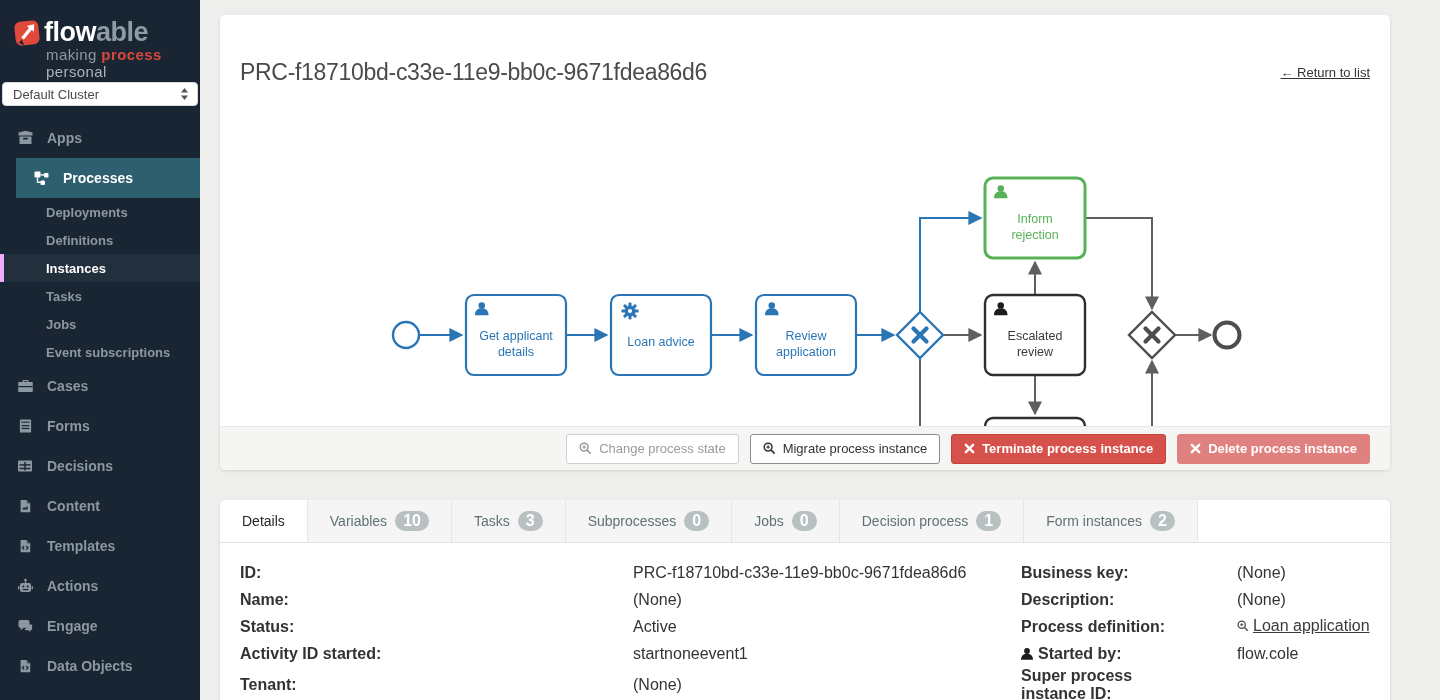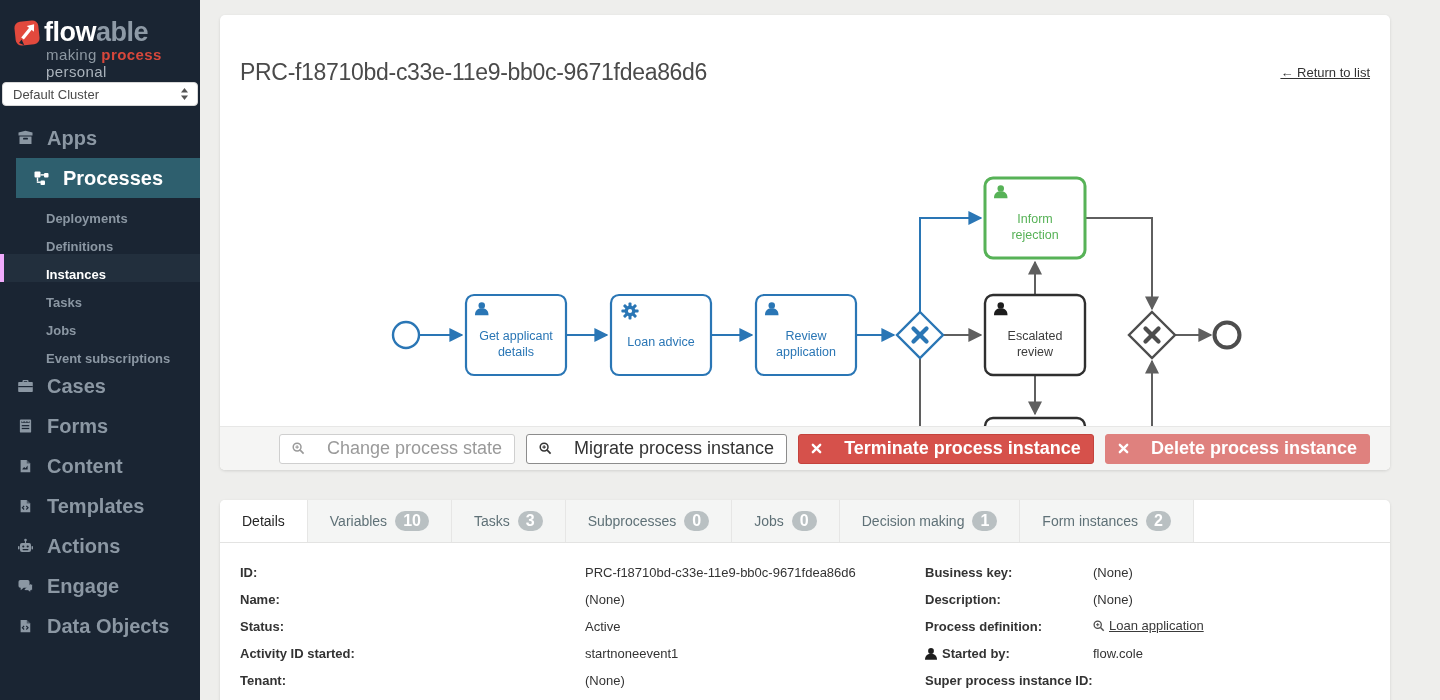--- a/index.html
+++ b/index.html
@@ -16,61 +16,61 @@
   .tagline { font-size:15px; margin:-2px 0 0 33px; letter-spacing:0.4px; color:#8d98a2; }
   .tagline .acc { color:#d8473b; font-weight:700; }
   .tagline .p2 { color:#aab3bc; }
 
   .cluster-select { margin:2px 2px 0 2px; height:24px; background:#ffffff; border:1px solid #d8d8d8;
     border-radius:4px; display:flex; align-items:center; padding:0 8px 0 10px; cursor:pointer; }
   .cluster-select .val { flex:1; font-size:13px; color:#4a4a4a; }
 
   .nav { margin-top:12px; }
   .nav-item { height:40px; display:flex; align-items:center; padding-left:15px; color:#8b97a3;
-    font-size:20px; font-weight:600; cursor:pointer; }
+    font-size:14px; font-weight:600; cursor:pointer; }
   .nav-item .nicon { width:20px; height:16px; display:flex; align-items:center; justify-content:center; margin-right:12px; }
   .nav-item.active { background:#2e5f6e; color:#ffffff;margin-left:16px; }
-  .sub-item { height:28px; display:flex; align-items:flex-end; padding-left:46px; color:#8b97a3;
+  .sub-item { height:28px; display:flex; align-items:center; padding-left:46px; color:#8b97a3;
     font-size:13px; font-weight:600; cursor:pointer; }
   .sub-item.active { background:#222f3d; color:#ffffff; border-left:4px solid #f0abfc; padding-left:42px; }
 
   
   .main { position:absolute; left:200px; top:0; width:1240px; height:668px; }
   .card { position:absolute; left:20px; width:1170px; background:#ffffff; border-radius:5px;
     box-shadow:0 1px 3px rgba(0,0,0,0.12); }
   .card1 { top:15px; height:455px; }
   .card2 { top:500px; height:230px; }
 
   .pi-title { position:absolute; left:20px; top:44px; font-size:23px; font-weight:300; color:#4a4a4a; letter-spacing:-0.3px; }
   .return-link { position:absolute; right:20px; top:50px; font-size:13px; color:#333; text-decoration:underline; cursor:pointer; }
 
   .diagram-wrap { position:absolute; left:0; top:0; width:1170px; height:411px; overflow:hidden; }
   .bpmn-text { font-family:"Liberation Sans",sans-serif; font-size:12.5px; }
 
   .card-footer { position:absolute; left:0; right:0; bottom:0; height:44px; background:#f5f5f4;
     border-top:1px solid #e7e7e6; border-radius:0 0 5px 5px; display:flex; align-items:center;
     justify-content:flex-end; padding-right:20px; gap:11px; }
-  .btn { height:30px; border-radius:3px; font-size:18px; display:inline-flex; align-items:center;
-    padding:0 12px; gap:22px; cursor:pointer; border:1px solid transparent; background:#fff; white-space:nowrap; }
+  .btn { height:30px; border-radius:3px; font-size:13px; display:inline-flex; align-items:center;
+    padding:0 12px; gap:7px; cursor:pointer; border:1px solid transparent; background:#fff; white-space:nowrap; }
   .btn-muted   { color:#9a9a9a; border-color:#cfcfcf; }
   .btn-default { color:#333333; border-color:#8c8c8c; }
   .btn-danger-light { color:#ffffff; background:#df817e; border-color:#df817e; font-weight:700; }
   .btn-danger  { color:#ffffff; background:#d6514b; border-color:#c4423c; font-weight:700; }
 
   
   .tab-strip { display:flex; height:43px; border-bottom:1px solid #e3e3e2; border-radius:5px 5px 0 0; overflow:hidden; }
   .tab { display:flex; align-items:center; padding:0 22px; font-size:14px; color:#5f7177;
     background:#f4f5f4; border-right:1px solid #e6e6e5; cursor:pointer; gap:8px; }
   .tab.active { background:#ffffff; color:#262626; font-weight:400; }
   .tab-badge { background:#b9c0c2; color:#ffffff; font-size:16px; font-weight:700; border-radius:10px;
     padding:2px 8px; line-height:1; }
 
   
   .details { padding:16px 0 0 20px; }
-  .drow { display:grid; grid-template-columns:345px 340px 168px 1fr; height:27px; align-items:center; font-size:13px; }
+  .drow { display:grid; grid-template-columns:345px 340px 168px 1fr; height:27px; align-items:center; font-size:16px;gap:48px; }
   .dlabel { font-weight:700; color:#333; display:flex; align-items:center; gap:5px; }
   .dvalue { color:#333; }
   .dlink { color:#3a3a3a; text-decoration:underline; cursor:pointer; display:inline-flex; align-items:center; gap:4px; }
 
   .iconsvg { display:block; }
 </style>
 </head>
 <body>
 
 <div class="sidebar">
@@ -162,20 +162,31 @@
         <svg width="15" height="16" viewBox="0 0 16 16">
           <rect x="2" y="1" width="12" height="14" rx="1" fill="#8b97a3"></rect>
           <path d="M3.5 3 l1.5 1 1.5 -1 1.5 1 1.5 -1 1.5 1 1.5 -1 v1.6 H3.5 Z" fill="#1a2533"></path>
           <rect x="4" y="7" width="8" height="1.3" fill="#1a2533"></rect>
           <rect x="4" y="10" width="8" height="1.3" fill="#1a2533"></rect>
         </svg>
       </span>
       <span>Forms</span>
     </div>
 
+    <div class="nav-item">
+      <span class="nicon">
+        <svg width="16" height="16" viewBox="0 0 16 16">
+          <rect x="1" y="2.5" width="14" height="11" rx="1" fill="#8b97a3"></rect>
+          <rect x="2.5" y="6.2" width="11" height="1.4" fill="#1a2533"></rect>
+          <rect x="2.5" y="9.8" width="11" height="1.4" fill="#1a2533"></rect>
+          <rect x="7.3" y="4" width="1.4" height="8.5" fill="#1a2533"></rect>
+        </svg>
+      </span>
+      <span>Decisions</span>
+    </div>
 
     <div class="nav-item">
       <span class="nicon">
         <svg width="14" height="16" viewBox="0 0 16 16">
           <path d="M3 1 h7 l4 4 v10 H3 Z" fill="#8b97a3"></path>
           <path d="M10 1 v4 h4 Z" fill="#1a2533" opacity="0.55"></path>
           <path d="M5 11.5 l2 -2.5 1.5 1.5 2.5 -3 v4.5 H5 Z" fill="#1a2533"></path>
         </svg>
       </span>
       <span>Content</span>
@@ -395,21 +406,21 @@
         </div>
       <div class="tab">
           <span>Subprocesses</span>
           <span class="tab-badge">0</span>
         </div>
       <div class="tab">
           <span>Jobs</span>
           <span class="tab-badge">0</span>
         </div>
       <div class="tab">
-          <span>Decision making</span>
+          <span>Decision process</span>
           <span class="tab-badge">1</span>
         </div>
       <div class="tab">
           <span>Form instances</span>
           <span class="tab-badge">2</span>
         </div>
     </div>
 
     <div class="details">
       <div class="drow">

